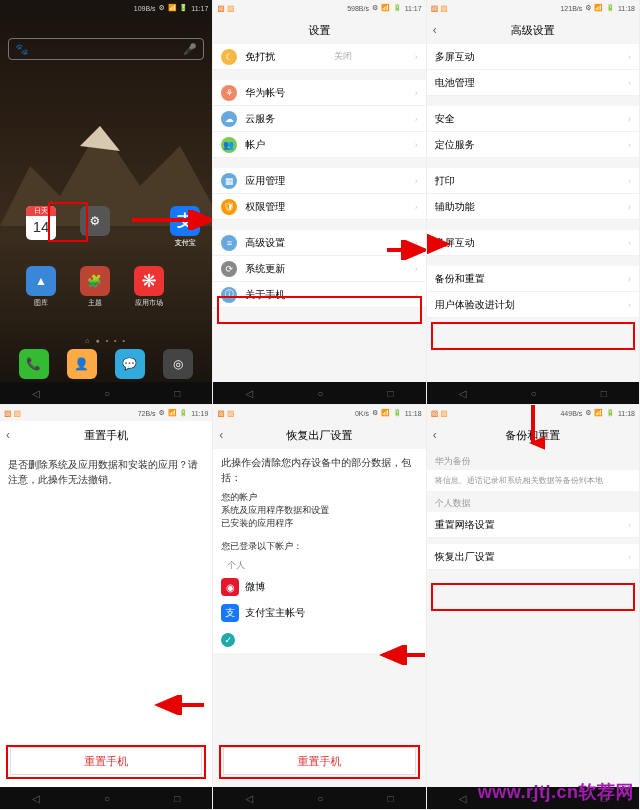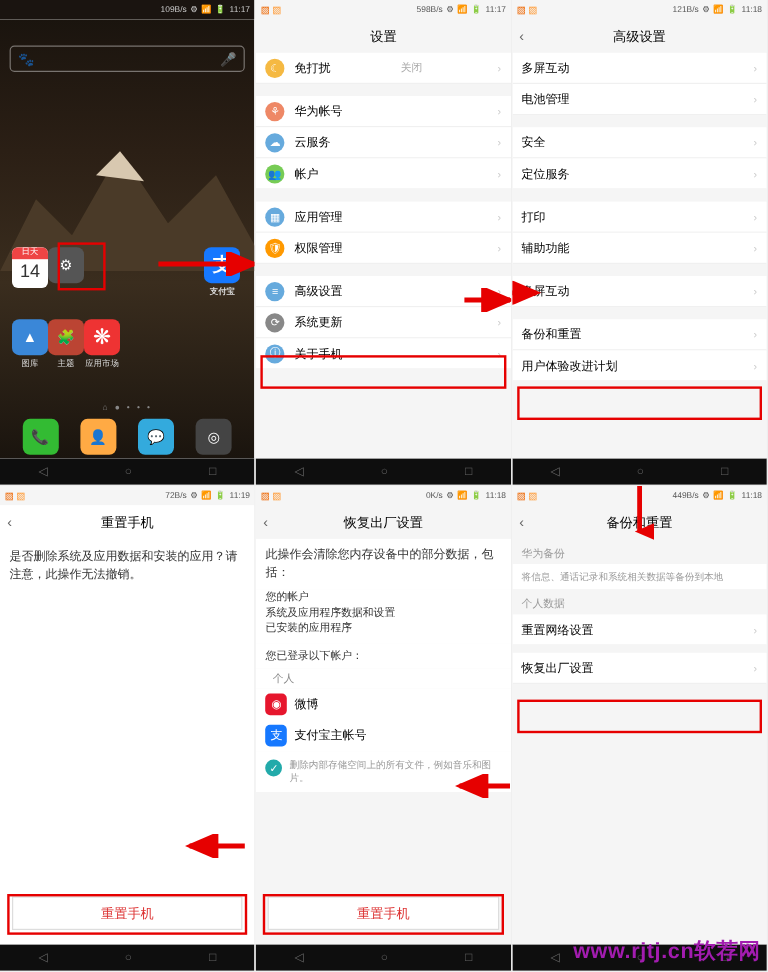--- a/index.html
+++ b/index.html
@@ -19,21 +19,21 @@
 .list-item .chev{margin-left:auto;color:#ccc;font-size:9px}
 .list-item .meta{margin-left:auto;color:#aaa;font-size:9px;margin-right:4px}
 .gap{height:10px;background:#f5f5f5}
 .redbox{position:absolute;border:2px solid #e60000;pointer-events:none;z-index:5}
 .arrow{position:absolute;z-index:6;pointer-events:none}
 .arrow svg{display:block}
 
 .home{background:linear-gradient(180deg,#1a140e 0%,#2b1f15 30%,#3a2d1e 60%,#1a140e 100%);position:relative;height:100%}
 .searchbar{position:absolute;top:22px;left:8px;right:8px;height:22px;border:1px solid rgba(255,255,255,.4);border-radius:4px;display:flex;align-items:center;padding:0 6px;color:rgba(255,255,255,.7);font-size:11px;justify-content:space-between}
 .mountain{position:absolute;left:0;right:0;top:90px;height:120px}
-.icon-row{position:absolute;display:flex;gap:0;left:10px}
+.icon-row{position:absolute;display:flex;gap:24px;left:26px}
 .app-icon{width:30px;height:30px;border-radius:6px;display:flex;align-items:center;justify-content:center;color:#fff;font-size:12px;position:relative}
 .app-label{position:absolute;top:32px;font-size:7px;color:#ddd;width:40px;text-align:center;left:-5px}
 .dots{position:absolute;bottom:38px;left:0;right:0;text-align:center;color:#888;font-size:7px;letter-spacing:2px}
 .dock{position:absolute;bottom:0;left:0;right:0;height:36px;display:flex;justify-content:space-around;align-items:center;padding:0 10px}
 .section-label{font-size:9px;color:#999;padding:6px 8px 2px;background:#f5f5f5}
 .body-text{font-size:10px;padding:8px;color:#333;line-height:1.5}
 .btn-reset{margin:0 10px;height:28px;background:#fff;border:1px solid #ddd;display:flex;align-items:center;justify-content:center;font-size:11px;color:#d33}
 .watermark{position:absolute;bottom:6px;right:6px;font-size:18px;font-weight:700;color:#a21caf;z-index:20;letter-spacing:0.5px}
 .account-row{display:flex;align-items:center;padding:4px 8px;background:#fff;font-size:10px;gap:6px}
 .account-row .aico{width:18px;height:18px;border-radius:4px;display:flex;align-items:center;justify-content:center;font-size:10px;color:#fff}
@@ -341,21 +341,20 @@
           <span class="aico" style="background:#e6162d">◉</span>
           <span>微博</span>
         </div>
     <div class="account-row">
           <span class="aico" style="background:#1678ff">支</span>
           <span>支付宝主帐号</span>
         </div>
     <div class="check-row">
       <span class="chk">✓</span>
       <div>
-        <div style="font-size:8px;color:#999">删除内部存储空间上的所有文件，例如音乐和图片。</div>
       </div>
     </div>
     <div style="flex:1;background:#f5f5f5"></div>
     <div class="btn-reset">
           <span>重置手机</span>
         </div>
     <div style="height:12px"></div>
     <div class="redbox" style="bottom:8px;left:6px;right:6px;height:34px"></div>
   </div>
   <div class="nav">

